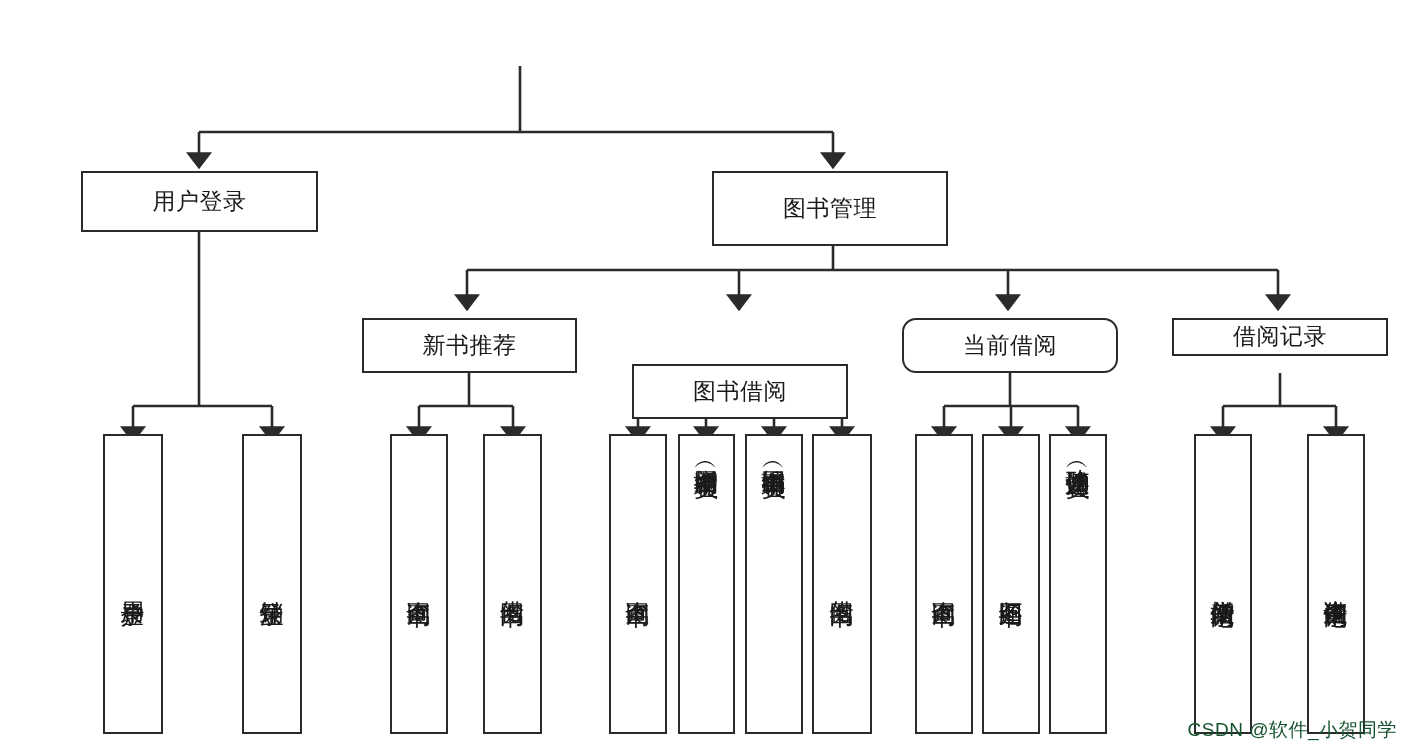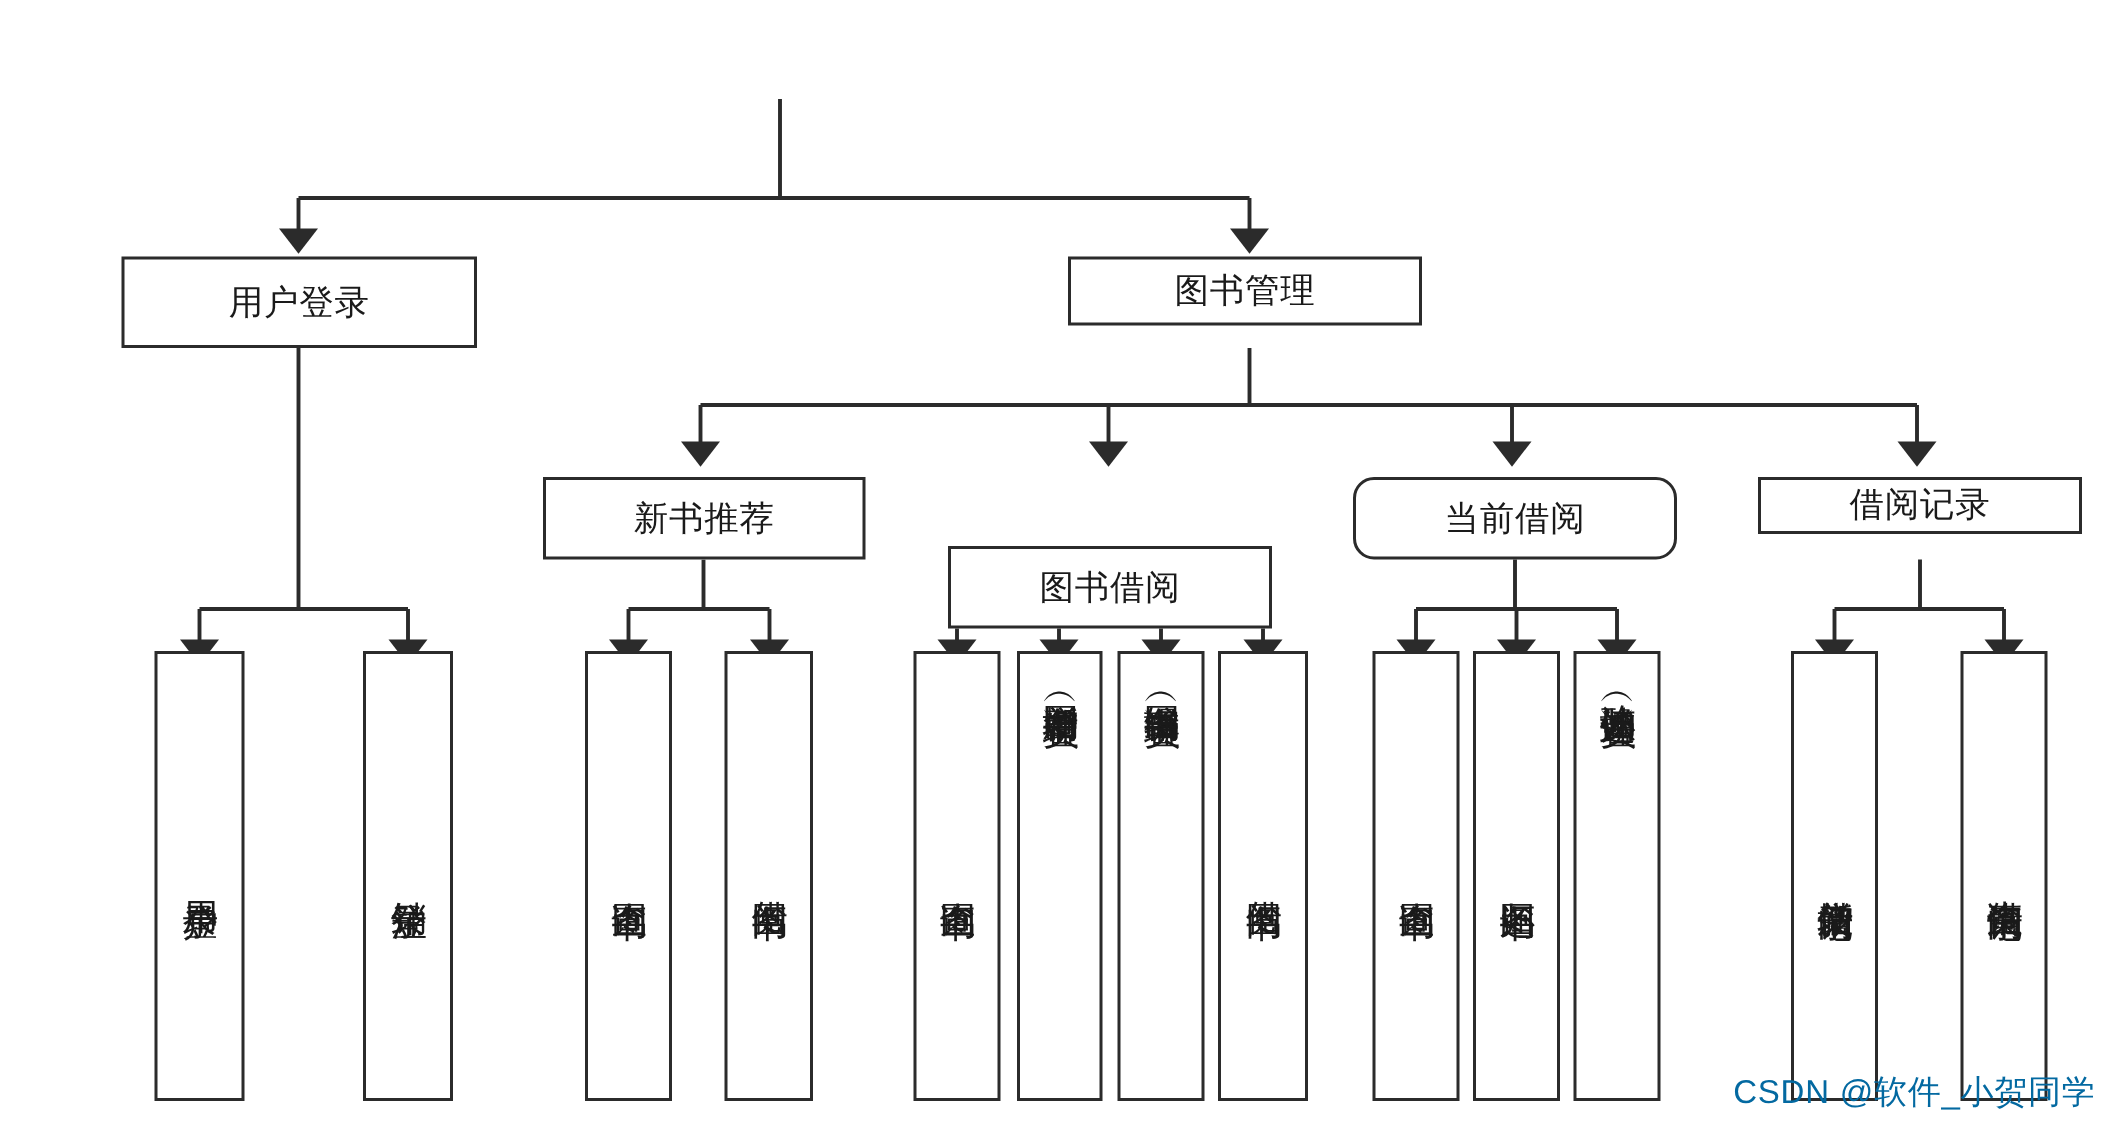--- a/index.html
+++ b/index.html
@@ -66,22 +66,22 @@
     
   }
   .node.vert.mid {
     align-items: center;
     padding-top: 0;
   }
   #watermark {
     position: absolute;
     right: 8px;
     bottom: 4px;
-    font-size: 22px;
-    color: #0369a1;
+    font-size: 19px;
+    color: #14532d;
     letter-spacing: 0.5px;
     user-select: none;
     white-space: nowrap;
   }
 </style>
 </head>
 <body>
 
 <div id="canvas">
 
@@ -132,21 +132,21 @@
       <path d="M1223,406 L1336,406"></path>
       <path d="M1223,406 L1223,432" marker-end="url(#arrow)"></path>
       <path d="M1336,406 L1336,432" marker-end="url(#arrow)"></path>
     </g>
   </svg>
 
 
   <div class="node horiz" style="left:81px; top:171px; width:237px; height:61px;">
     <span class="label">用户登录</span>
   </div>
-  <div class="node horiz" style="left:712px; top:171px; width:236px; height:46px;">
+  <div class="node horiz" style="left:712px; top:171px; width:236px; height:75px;">
     <span class="label">图书管理</span>
   </div>
 
   <div class="node horiz" style="left:362px; top:318px; width:215px; height:55px;align-items:center;">
     <span class="label">新书推荐</span>
   </div>
   <div class="node horiz" style="left:632px; top:318px; width:216px; height:55px;margin-top:46px;">
     <span class="label">图书借阅</span>
   </div>
   <div class="node horiz" style="left:902px; top:318px; width:216px; height:55px;border-radius:14px;">

